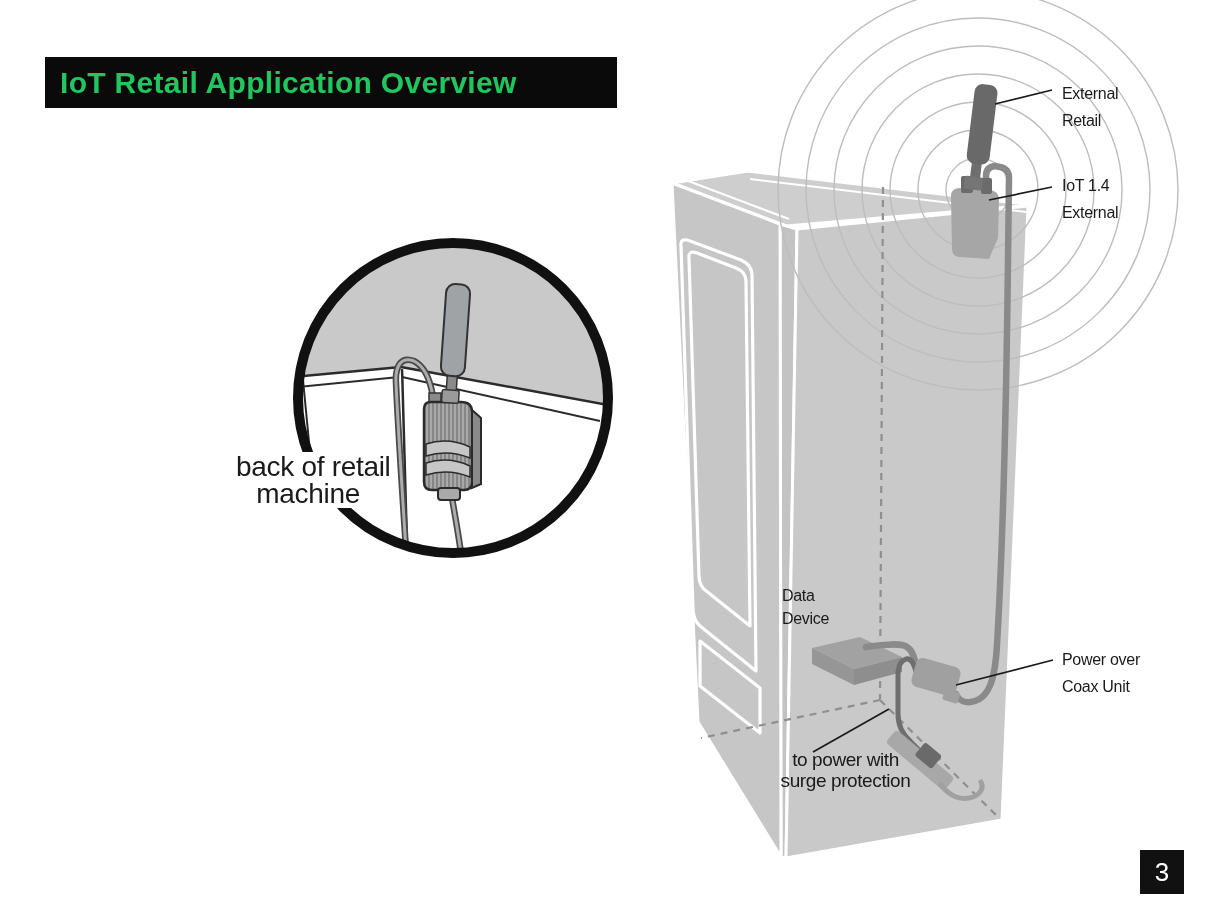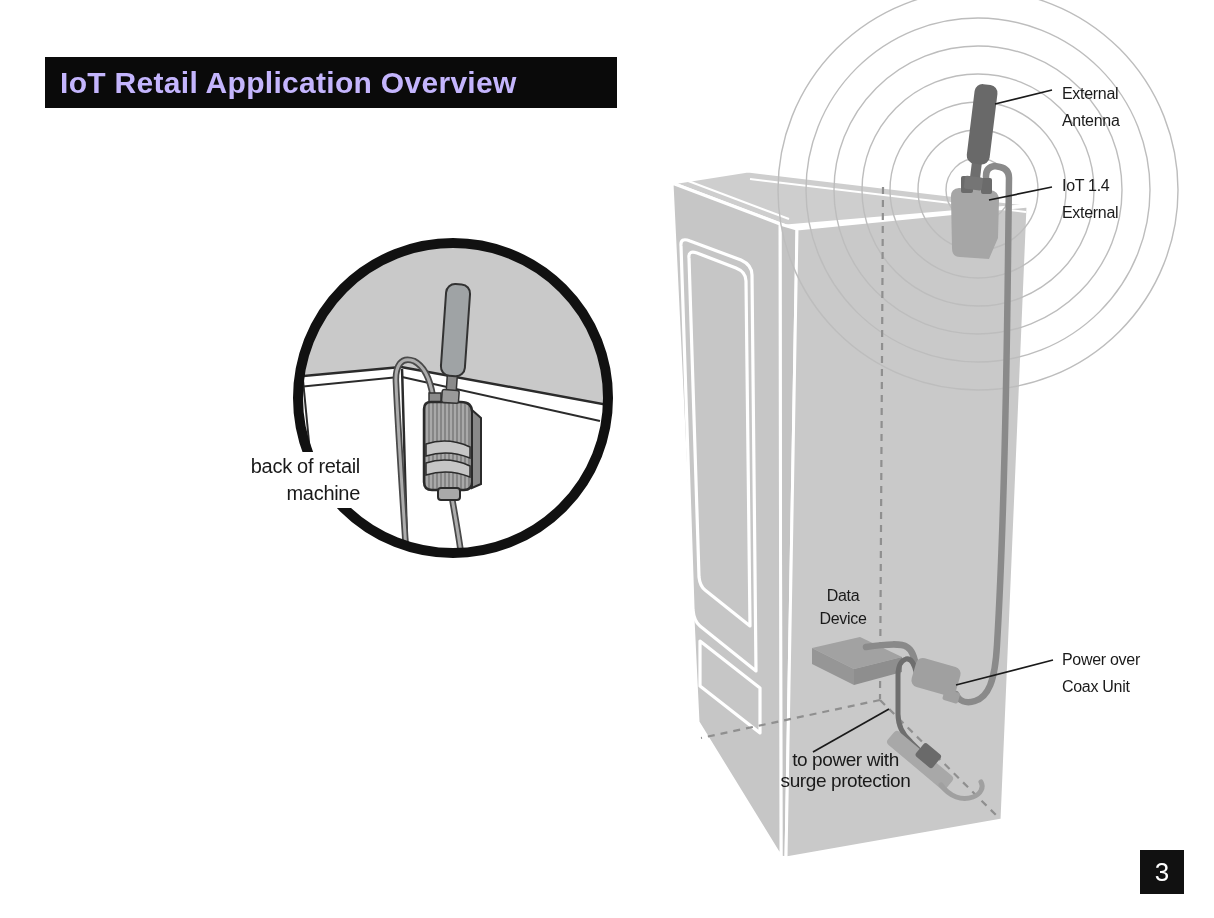--- a/index.html
+++ b/index.html
@@ -9,32 +9,32 @@
     --wave-stroke:#bdbdbd; --page-box-bg:#111111; --callout-ring:#111111;
     --outline-dark:#2b2b2b;
   }
   *{margin:0;padding:0;box-sizing:border-box}
   html,body{background:#fff}
   body{font-family:"Liberation Sans", sans-serif;}
   .page{position:relative;width:1214px;height:918px;background:#ffffff;overflow:hidden}
   .art{position:absolute;left:0;top:0;z-index:1}
   .title-bar{
     position:absolute;left:45px;top:57px;width:572px;height:51px;z-index:3;
-    background:var(--title-bar-bg);color:#c4b5fd;font-size:30px;font-weight:bold;
+    background:var(--title-bar-bg);color:#22c55e;font-size:30px;font-weight:bold;
     line-height:51px;padding-left:15px;letter-spacing:.3px;white-space:nowrap;
   }
   .lbl{position:absolute;z-index:3;color:var(--text);font-size:16px;line-height:27px;letter-spacing:-.3px;white-space:nowrap}
   .lbl span{display:block}
   .lbl-ext{left:1062px;top:80px}
   .lbl-amp{left:1062px;top:172px}
   .lbl-poc{left:1062px;top:646px}
-  .lbl-dd{left:782px;top:584px;width:122px;text-align:center;line-height:23px}
+  .lbl-dd{left:782px;top:584px;width:122px;text-align:left;line-height:23px}
   .lbl-pwr{left:768px;top:749px;width:155px;text-align:center;font-size:19px;line-height:21px;letter-spacing:-.4px}
   .lbl-callout{left:234px;top:452px;width:128px;text-align:right;background:#ffffff;
-    font-size:20px;line-height:27px;padding:1px 2px;letter-spacing:-.3px}
+    font-size:28px;line-height:27px;padding:1px 2px;letter-spacing:-.3px}
   .page-box{
     position:absolute;left:1140px;top:850px;width:44px;height:44px;z-index:3;
     background:var(--page-box-bg);color:#ffffff;font-size:26px;display:flex;
     align-items:center;justify-content:center;
   }
   
   .face-top{fill:var(--machine-top);stroke:#ffffff;stroke-width:3;stroke-linejoin:round}
   .face-left{fill:var(--machine-left);stroke:#ffffff;stroke-width:3;stroke-linejoin:round}
   .face-back{fill:var(--machine-gray);stroke:#ffffff;stroke-width:3;stroke-linejoin:round}
   .face-pillar{fill:#c3c3c3;stroke:#ffffff;stroke-width:3;stroke-linejoin:round}
@@ -179,21 +179,21 @@
       <path class="leader" d="M 989,200 L 1052,187"></path>
       <path class="leader" d="M 956,685 L 1053,660"></path>
       <path class="leader" d="M 889,709 L 813,752"></path>
     </g>
   </svg>
 
   <div class="title-bar">IoT Retail Application Overview</div>
 
   <div class="lbl lbl-ext">
     <span>External</span>
-    <span>Antenna</span>
+    <span>Retail</span>
   </div>
 
   <div class="lbl lbl-amp">
     <span>IoT 1.4</span>
     <span>External</span>
   </div>
 
   <div class="lbl lbl-dd">
     <span>Data</span>
     <span>Device</span>

